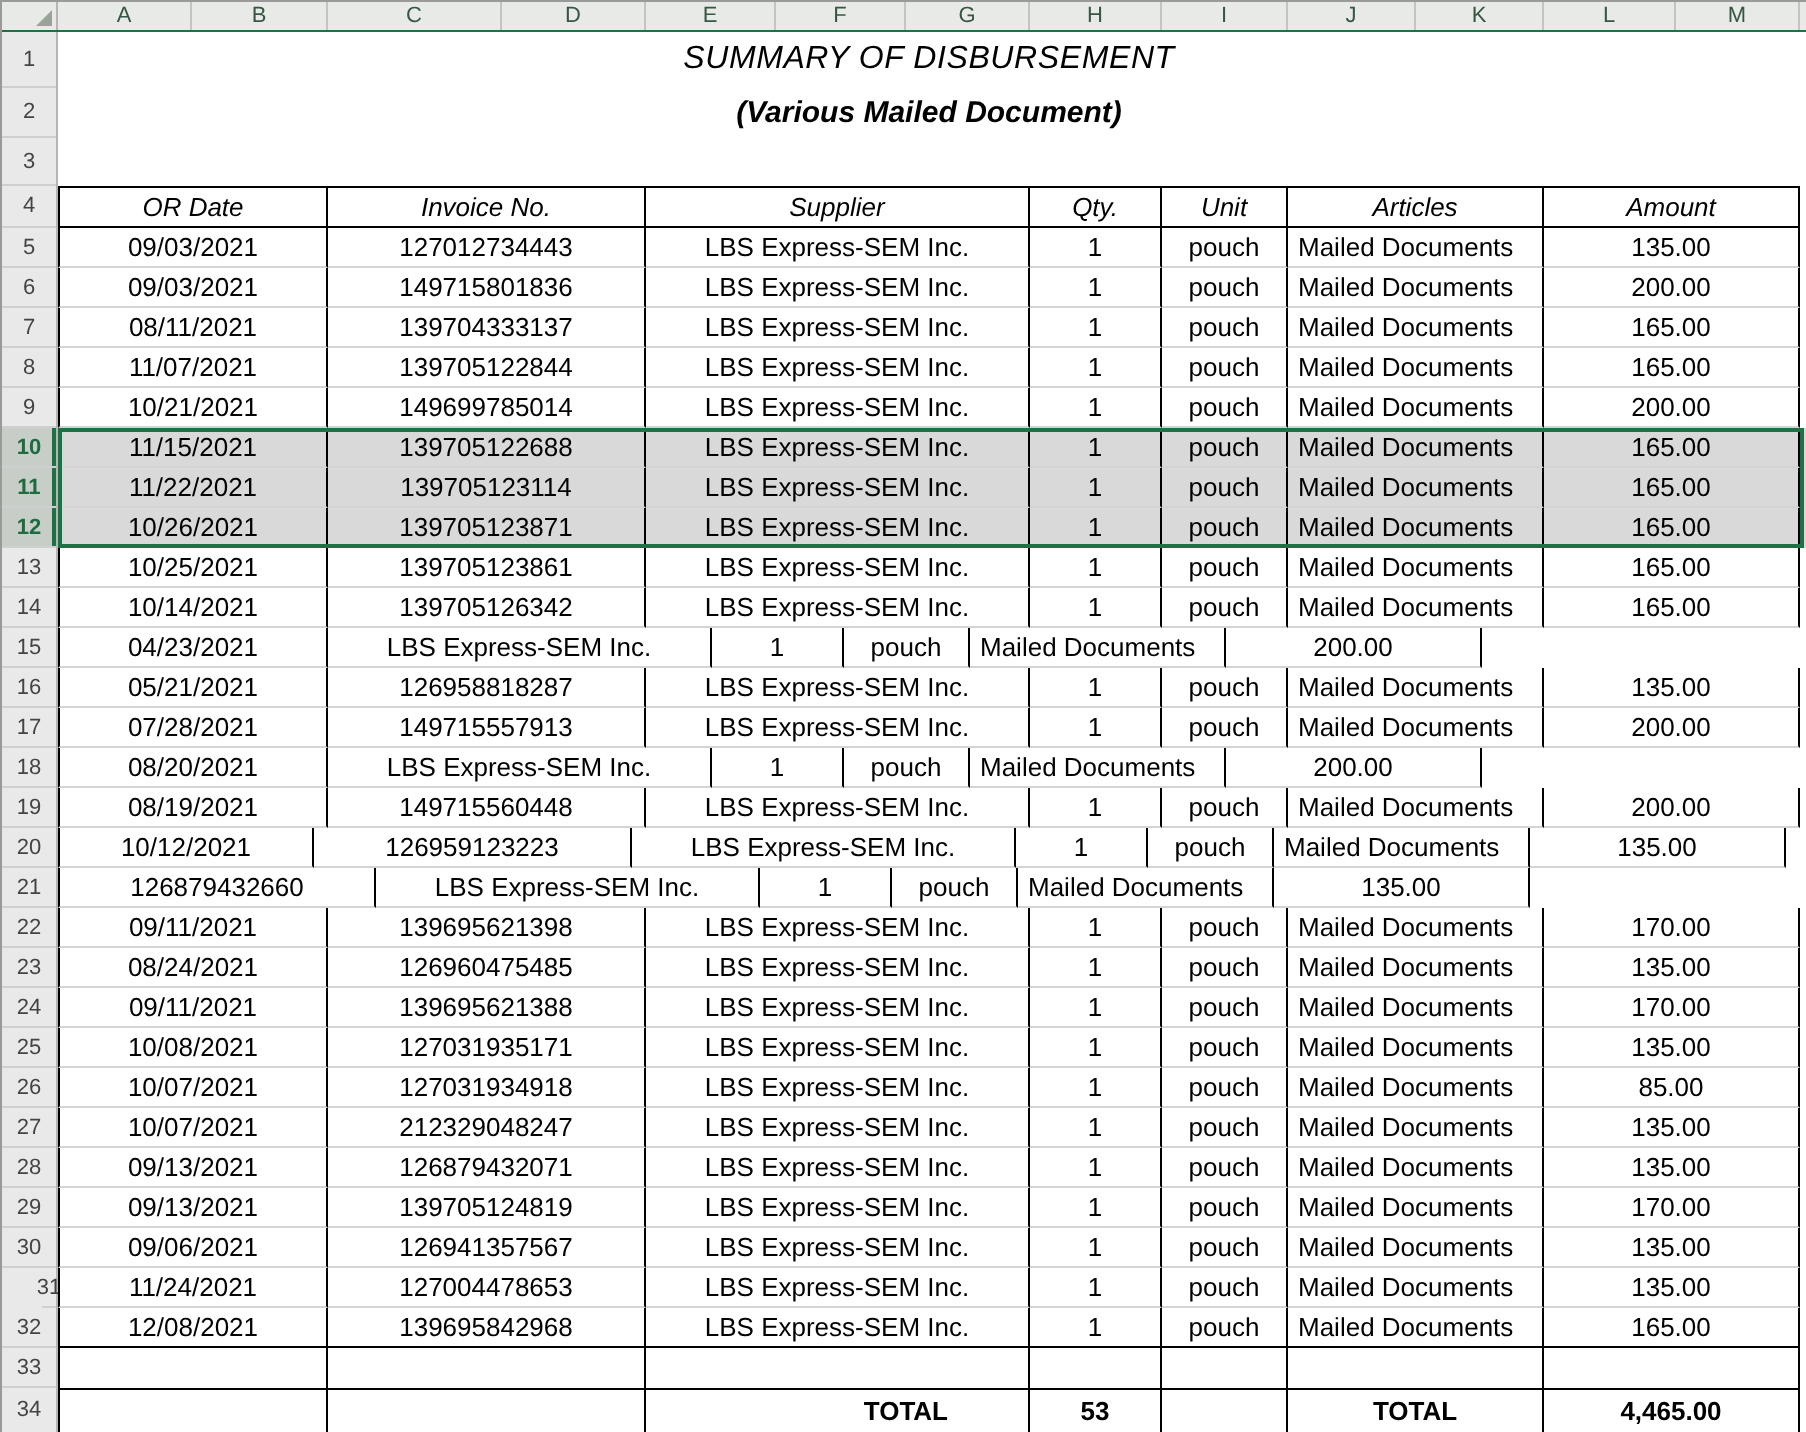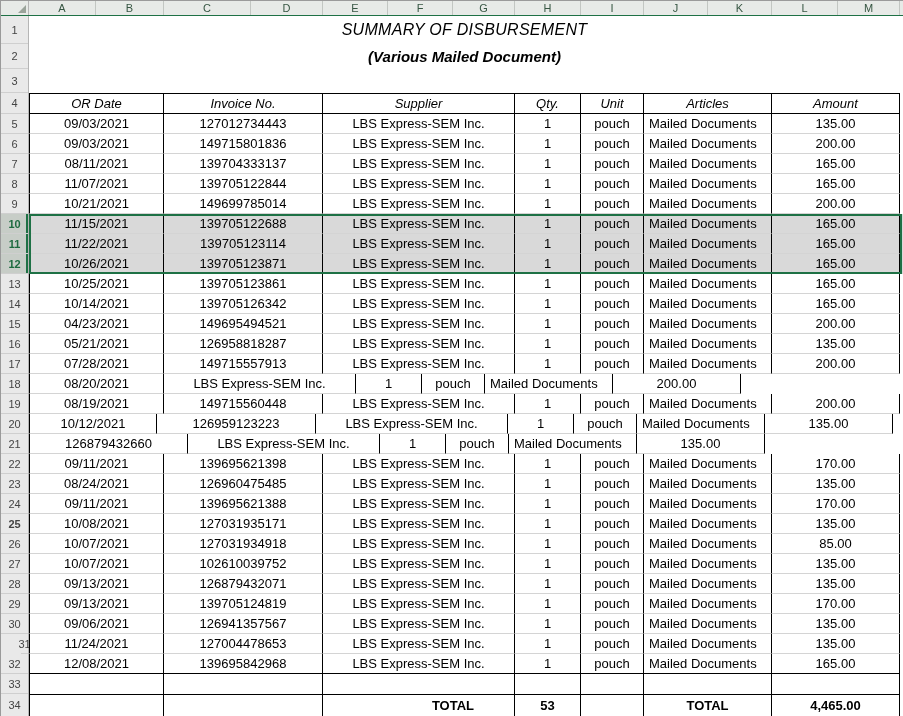--- a/index.html
+++ b/index.html
@@ -130,21 +130,21 @@
         <div class="row-num" style="height: 20px;">15</div>
         <div class="row-num" style="height: 20px;">16</div>
         <div class="row-num" style="height: 20px;">17</div>
         <div class="row-num" style="height: 20px;">18</div>
         <div class="row-num" style="height: 20px;">19</div>
         <div class="row-num" style="height: 20px;">20</div>
         <div class="row-num" style="height: 20px;">21</div>
         <div class="row-num" style="height: 20px;">22</div>
         <div class="row-num" style="height: 20px;">23</div>
         <div class="row-num" style="height: 20px;">24</div>
-        <div class="row-num" style="height: 20px; font-weight: bold;">25</div>
+        <div class="row-num" style="height: 20px;">25</div>
         <div class="row-num" style="height: 20px;">26</div>
         <div class="row-num" style="height: 20px; text-align: center;">27</div>
         <div class="row-num" style="height: 20px;">28</div>
         <div class="row-num" style="height: 20px;">29</div>
         <div class="row-num" style="height: 20px;">30</div>
         <div class="row-num" style="height: 20px; margin-left: 20px;">31</div>
         <div class="row-num" style="height: 20px;">32</div>
         <div class="row-num" style="height: 20px;">33</div>
         <div class="row-num" style="height: 23px;">34</div>
       </div>
@@ -250,21 +250,20 @@
           <div class="cell" style="width: 135px;">10/14/2021</div>
           <div class="cell" style="width: 159px;">139705126342</div>
           <div class="cell" style="width: 192px;">LBS Express-SEM Inc.</div>
           <div class="cell" style="width: 66px;">1</div>
           <div class="cell" style="width: 63px;">pouch</div>
           <div class="cell al-left" style="width: 128px;">Mailed Documents</div>
           <div class="cell" style="width: 128px;">165.00</div>
         </div>
         <div class="row r-data" style="height: 20px;">
           <div class="cell" style="width: 135px;">04/23/2021</div>
-          <div class="cell" style="width: 159px;">149695494521</div>
           <div class="cell" style="width: 192px;">LBS Express-SEM Inc.</div>
           <div class="cell" style="width: 66px;">1</div>
           <div class="cell" style="width: 63px;">pouch</div>
           <div class="cell al-left" style="width: 128px;">Mailed Documents</div>
           <div class="cell" style="width: 128px;">200.00</div>
         </div>
         <div class="row r-data" style="height: 20px;">
           <div class="cell" style="width: 135px;">05/21/2021</div>
           <div class="cell" style="width: 159px;">126958818287</div>
           <div class="cell" style="width: 192px;">LBS Express-SEM Inc.</div>
@@ -356,21 +355,21 @@
           <div class="cell" style="width: 135px;">10/07/2021</div>
           <div class="cell" style="width: 159px;">127031934918</div>
           <div class="cell" style="width: 192px;">LBS Express-SEM Inc.</div>
           <div class="cell" style="width: 66px;">1</div>
           <div class="cell" style="width: 63px;">pouch</div>
           <div class="cell al-left" style="width: 128px;">Mailed Documents</div>
           <div class="cell" style="width: 128px;">85.00</div>
         </div>
         <div class="row r-data" style="height: 20px;">
           <div class="cell" style="width: 135px;">10/07/2021</div>
-          <div class="cell" style="width: 159px;">102610039752</div>
+          <div class="cell" style="width: 159px;">212329048247</div>
           <div class="cell" style="width: 192px;">LBS Express-SEM Inc.</div>
           <div class="cell" style="width: 66px;">1</div>
           <div class="cell" style="width: 63px;">pouch</div>
           <div class="cell al-left" style="width: 128px;">Mailed Documents</div>
           <div class="cell" style="width: 128px;">135.00</div>
         </div>
         <div class="row r-data" style="height: 20px;">
           <div class="cell" style="width: 135px;">09/13/2021</div>
           <div class="cell" style="width: 159px;">126879432071</div>
           <div class="cell" style="width: 192px;">LBS Express-SEM Inc.</div>

